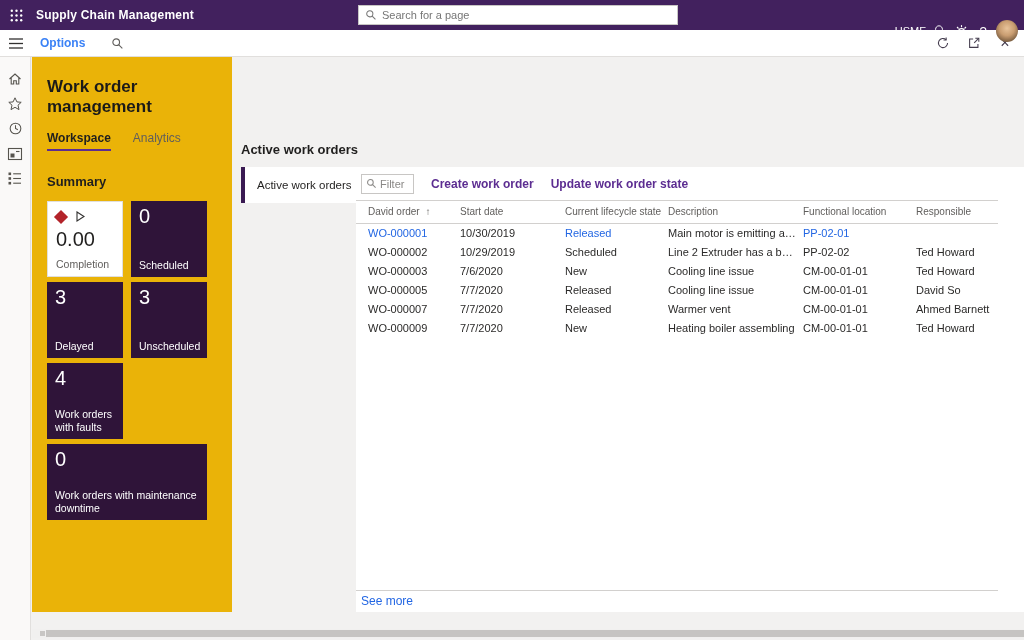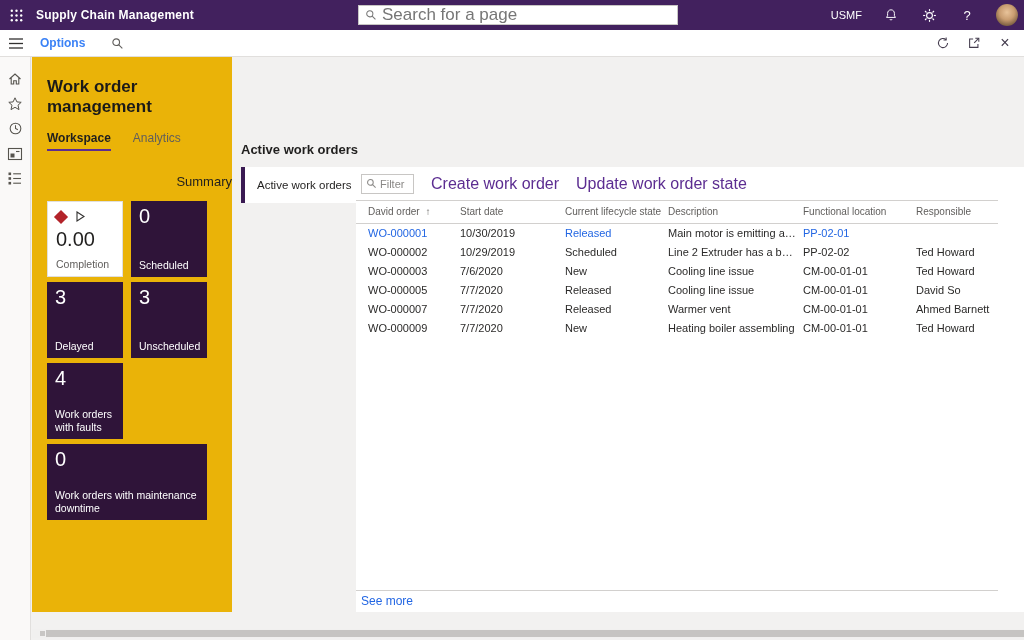--- a/index.html
+++ b/index.html
@@ -10,24 +10,24 @@
     background:#F2F1F0;
     color:#323130;
   }
   
   .appbar { position:absolute; left:0; top:0; width:1024px; height:30px;
     background:#42215E; display:flex; align-items:center; color:#fff; z-index:10; }
   .waffle-btn { width:32px; height:30px; display:flex; align-items:center; justify-content:center; cursor:pointer; }
   .appbar-title { font-size:12px; font-weight:bold; margin-left:4px; letter-spacing:.2px; }
   .appbar-search { position:absolute; left:358px; top:5px; width:320px; height:20px;
     background:#fff; border:1px solid #c8c6c4; display:flex; align-items:center; padding:0 6px; gap:5px; }
-  .appbar-search input { border:none; outline:none; flex:1; font-size:17px; color:#323130;
+  .appbar-search input { border:none; outline:none; flex:1; font-size:11px; color:#323130;
     font-family:"Liberation Sans","DejaVu Sans",sans-serif; background:transparent; }
   .appbar-search input::placeholder { color:#767676; }
-  .appbar-right { position:absolute; right:6px; top:0; height:30px; display:flex; align-items:center; gap:20px;text-align:right; }
+  .appbar-right { position:absolute; right:6px; top:16px; height:30px; display:flex; align-items:center; gap:4px;text-align:right; }
   .company { font-size:11px; cursor:pointer; }
   .topicon { display:flex; align-items:center; justify-content:center; width:18px; height:30px; cursor:pointer; }
   .help-glyph { font-size:13px; color:#fff; }
   .avatar { width:22px; height:22px; border-radius:50%; cursor:pointer;
     background:radial-gradient(circle at 50% 38%, #e8c39a 0%, #c99d71 42%, #8a6a4a 70%, #4c3a2a 100%); }
   
   .cmdbar { position:absolute; left:0; top:30px; width:1024px; height:27px; background:#fff;
     border-bottom:1px solid #E1DFDD; display:flex; align-items:center; z-index:9; }
   .hamburger { width:31px; height:27px; display:flex; align-items:center; justify-content:center; cursor:pointer; }
   .options-label { font-size:12px; font-weight:600; color:#3b82f6; margin-left:9px; cursor:pointer; }
@@ -38,21 +38,21 @@
   
   .navrail { position:absolute; left:0; top:57px; width:31px; height:583px; background:#FAF9F8;
     border-right:1px solid #E1DFDD; display:flex; flex-direction:column; align-items:center; padding-top:9px; }
   .railicon { width:24px; height:25px; display:flex; align-items:center; justify-content:center; cursor:pointer; }
   
   .leftcol { position:absolute; left:32px; top:57px; width:200px; height:555px; background:#eab308; padding-left:15px; }
   .page-title { margin-top:20px; font-size:17px; font-weight:600; color:#1b1a19; }
   .tabs { margin-top:14px; display:flex; gap:22px; font-size:12px; }
   .tab { cursor:pointer; color:#605E5C; padding-bottom:4px; }
   .tab.active { color:#201F1E; font-weight:600; border-bottom:2px solid #5C2D91; }
-  .summary-heading { margin-top:23px; font-size:13px; font-weight:400; color:#201F1E;text-align:right; }
+  .summary-heading { margin-top:23px; font-size:13px; font-weight:700; color:#201F1E; }
   .tiles { margin-top:12px; display:grid; grid-template-columns:76px 76px; gap:5px 8px; }
   .tile { height:76px; position:relative; background:#2F1439; color:#fff; cursor:pointer; }
   .tile.wide { grid-column:1 / 3; }
   .tile .tile-value { position:absolute; top:4px; left:8px; font-size:20px; font-weight:400; }
   .tile .tile-label { position:absolute; bottom:5px; left:8px; right:8px; font-size:10.5px; line-height:1.25; }
   .tile.light { background:#fff; border:1px solid #E1DFDD; color:#201F1E; }
   .tile.light .tile-label { color:#605E5C; }
   .tile-icons { position:absolute; top:9px; left:8px; display:flex; align-items:center; gap:10px; }
   .diamond { width:10px; height:10px; background:#B3232A; transform:rotate(45deg); }
   .tile.light .tile-value { top:26px; }
@@ -60,21 +60,21 @@
   .section-heading { position:absolute; left:241px; top:142px; font-size:13px; font-weight:600; color:#201F1E; }
   .wo-tab { position:absolute; left:241px; top:167px; width:115px; height:36px; background:#fff;
     border-left:4px solid #3a1a52; display:flex; align-items:center; padding-left:12px; cursor:pointer; }
   .wo-tab-label { font-size:11.5px; color:#201F1E; }
   .panel { position:absolute; left:356px; top:167px; width:746px; height:445px; background:#fff; }
   .panel-toolbar { height:33px; display:flex; align-items:center; padding-left:5px; gap:17px; }
   .filter-box { width:53px; height:20px; border:1px solid #C8C6C4; display:flex; align-items:center; padding:0 4px; gap:3px; background:#fff; }
   .filter-box input { border:none; outline:none; width:100%; font-size:11px;
     font-family:"Liberation Sans","DejaVu Sans",sans-serif; color:#323130; }
   .filter-box input::placeholder { color:#8A8886; }
-  .action-link { font-size:16px; color:#5C2D91; cursor:pointer; white-space:nowrap; }
+  .action-link { font-size:12px; color:#5C2D91; cursor:pointer; white-space:nowrap;font-weight:bold; }
   .table-wrap { position:absolute; left:0; top:33px; width:642px; bottom:21px;
     border-top:1px solid #D2D0CE; border-bottom:1px solid #D2D0CE; overflow:hidden; }
   table { width:642px; border-collapse:collapse; table-layout:fixed; }
   th { font-weight:400; font-size:10px; color:#605E5C; text-align:left; height:22px;
     border-bottom:1px solid #D2D0CE; padding:0 6px 0 0; white-space:nowrap; overflow:hidden; }
   td { font-size:11px; color:#2b2a29; height:19px; padding:0 6px 0 0;
     white-space:nowrap; overflow:hidden; text-overflow:ellipsis; }
   th:first-child, td:first-child { padding-left:12px; }
   .lnk { color:#2266E3; cursor:pointer; }
   .sort-arrow { font-size:10px; color:#605E5C; margin-left:3px; }

